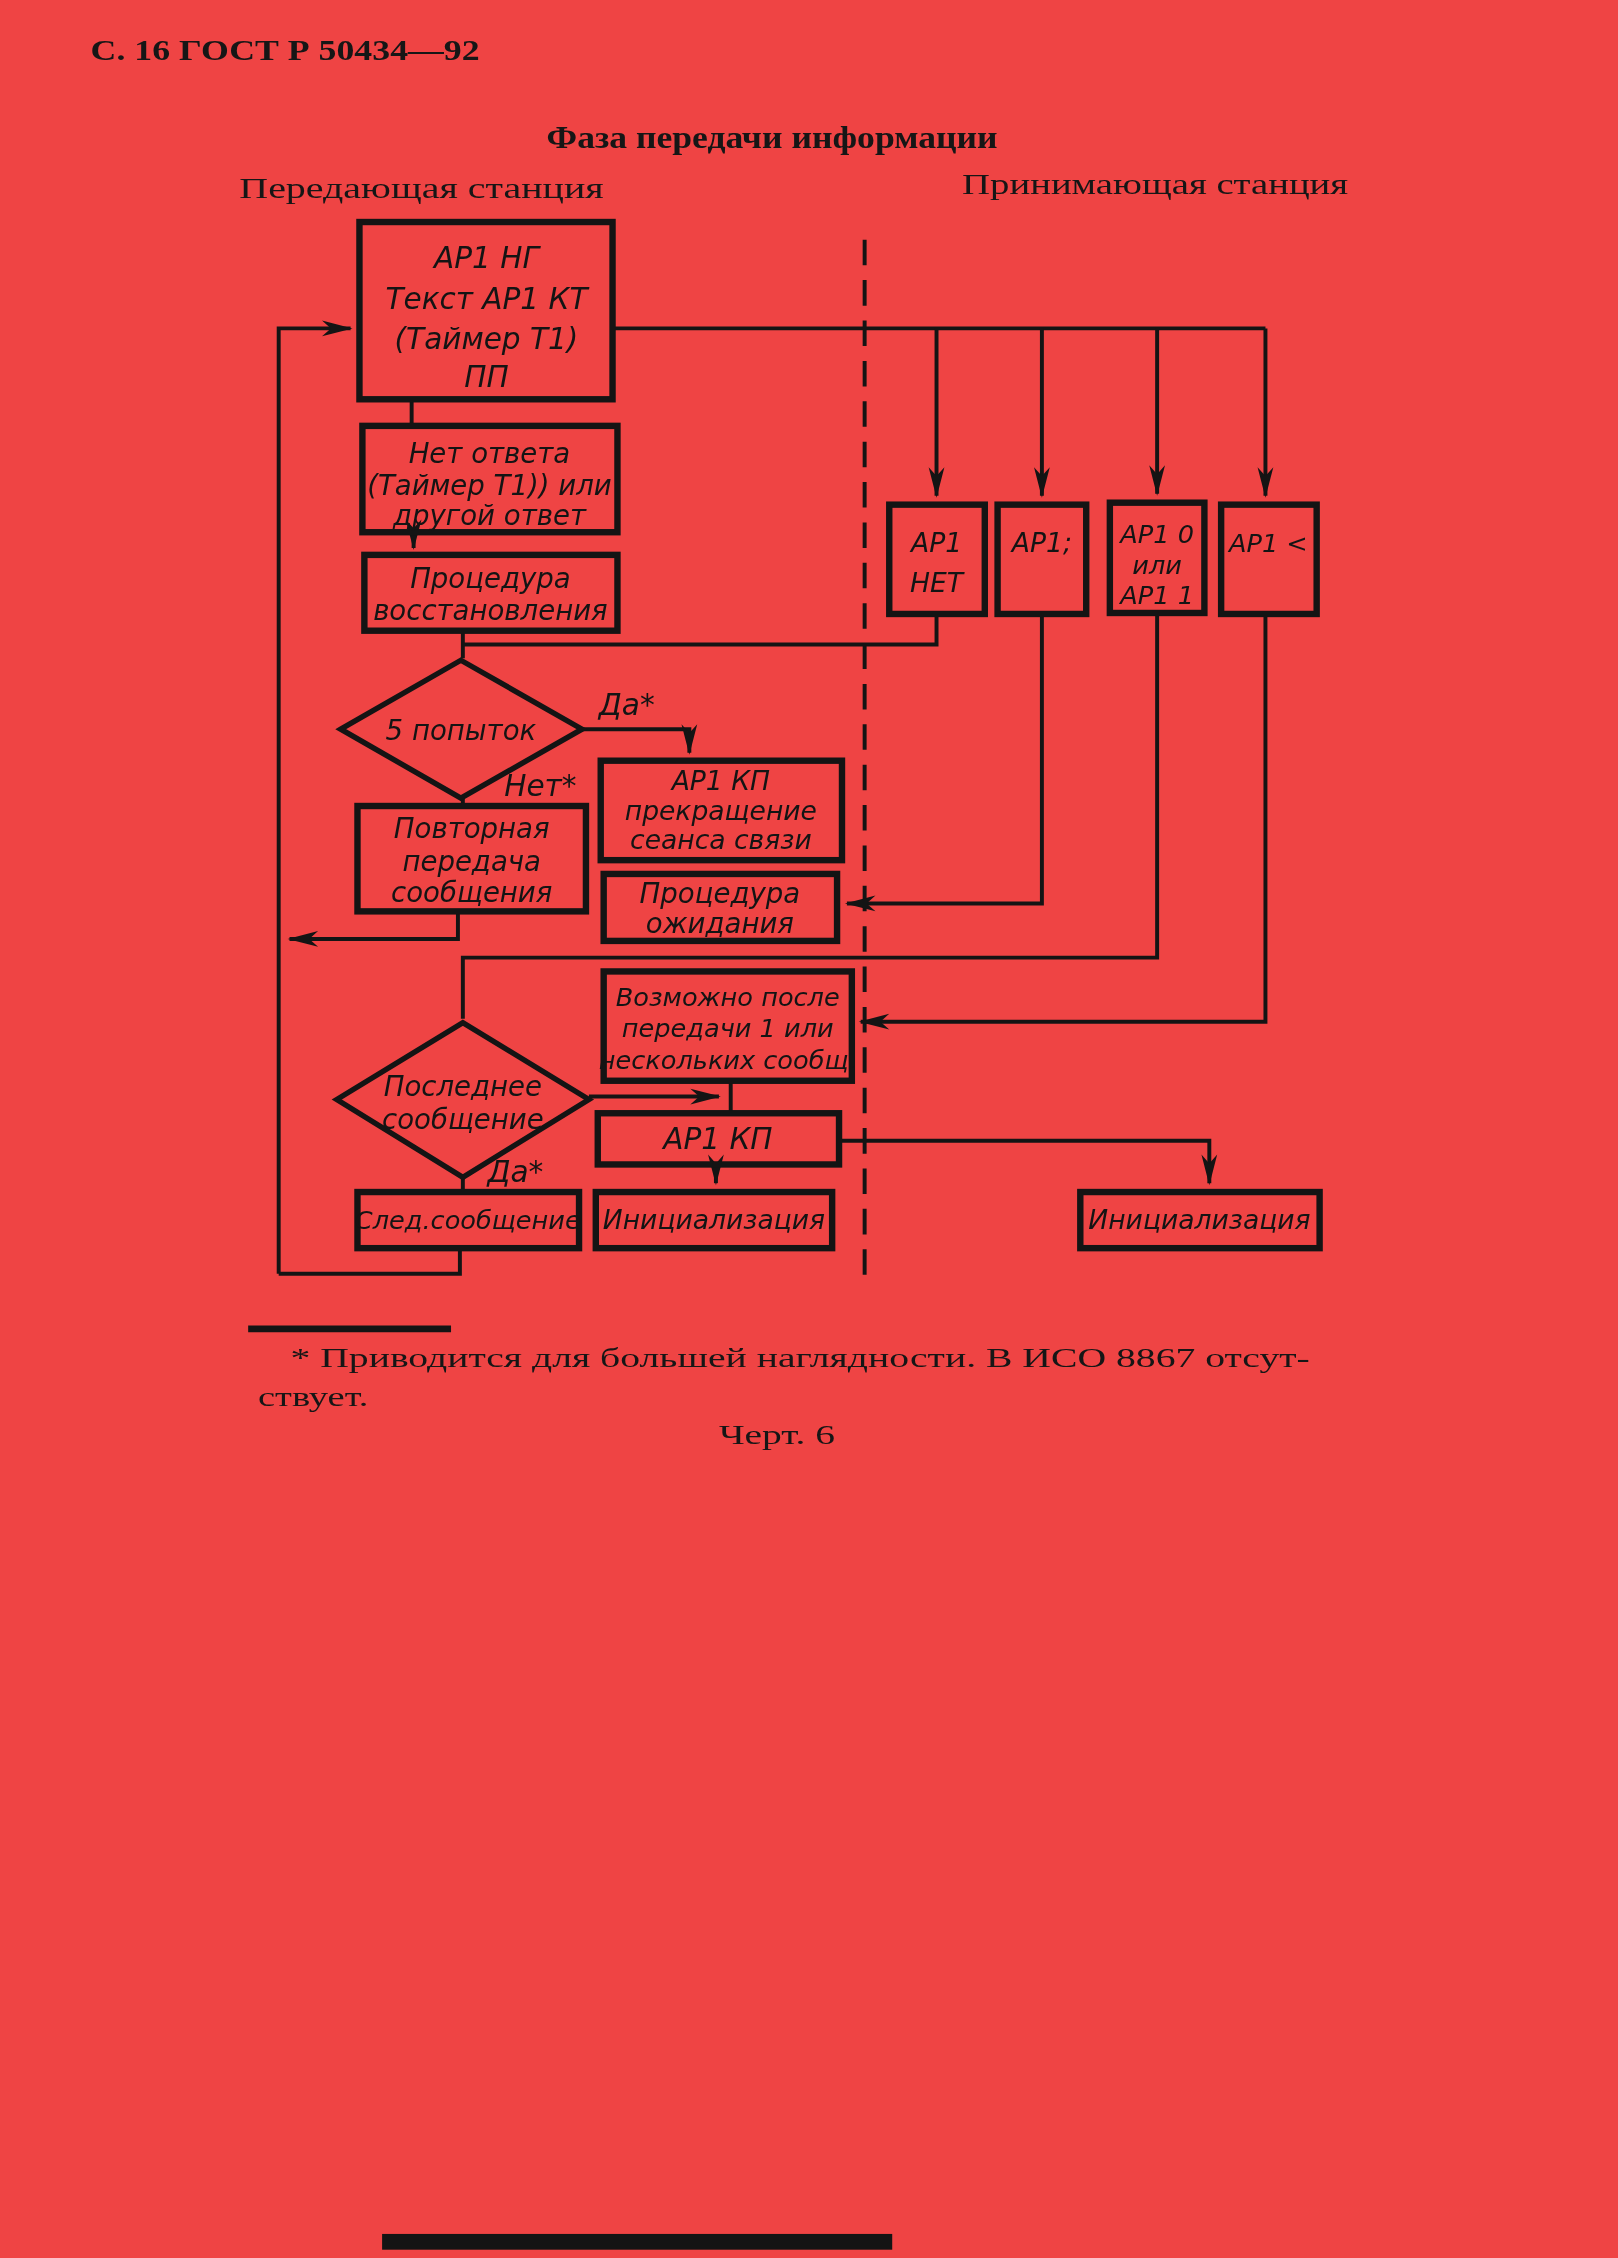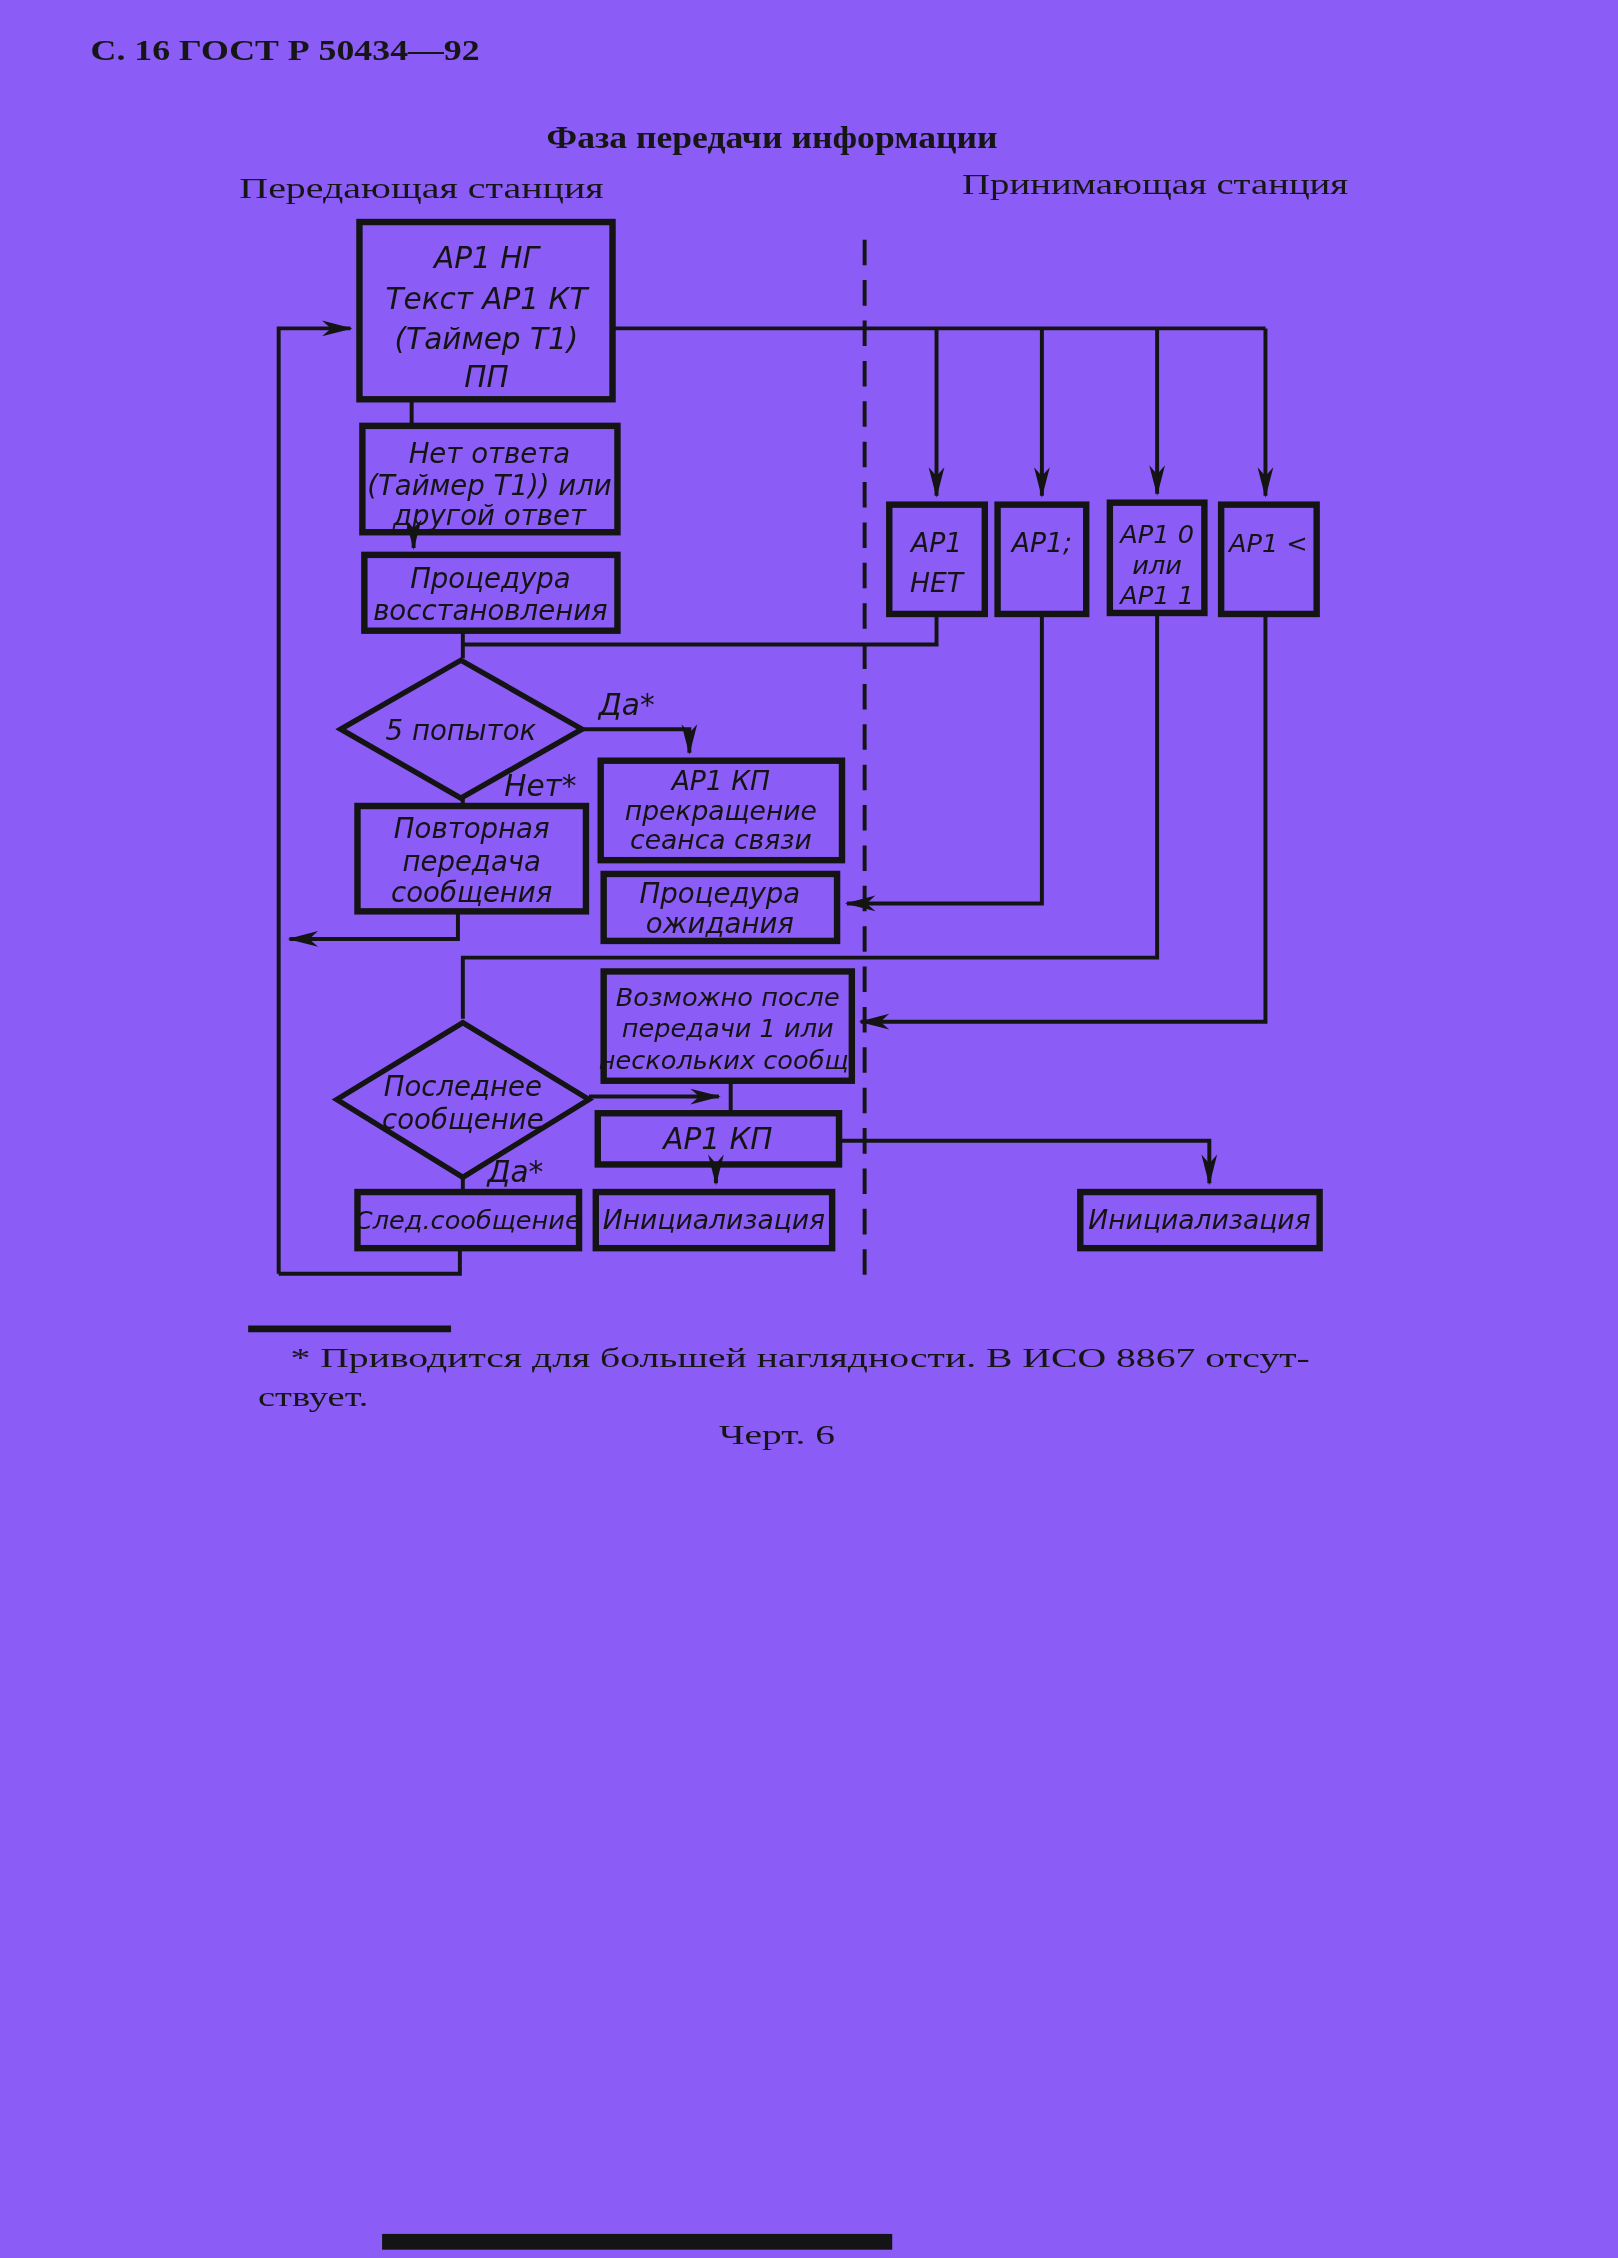--- a/index.html
+++ b/index.html
@@ -1,20 +1,20 @@
 <!DOCTYPE html>
 <html><head>
 <meta charset="utf-8">
 <style>
   html,body{margin:0;padding:0;background:#e8e8e4;}
   .page{
     position:relative;
     width:1618px;height:2259px;
     margin:0 auto;
-    background:#8b5cf6;
+    background:#ef4444;
     overflow:hidden;
     font-family:"Liberation Serif", serif;
   }
   svg{position:absolute;left:0;top:0;}
   .ink-stroke{stroke:#141414;fill:none;}
   .box{stroke:#141414;fill:none;stroke-width:6.5;}
   .diamond{stroke:#141414;fill:none;stroke-width:5.5;}
   .conn{stroke:#141414;fill:none;stroke-width:4;}
   .dash{stroke:#141414;fill:none;stroke-width:4;stroke-dasharray:26 15;}
   .hand{

